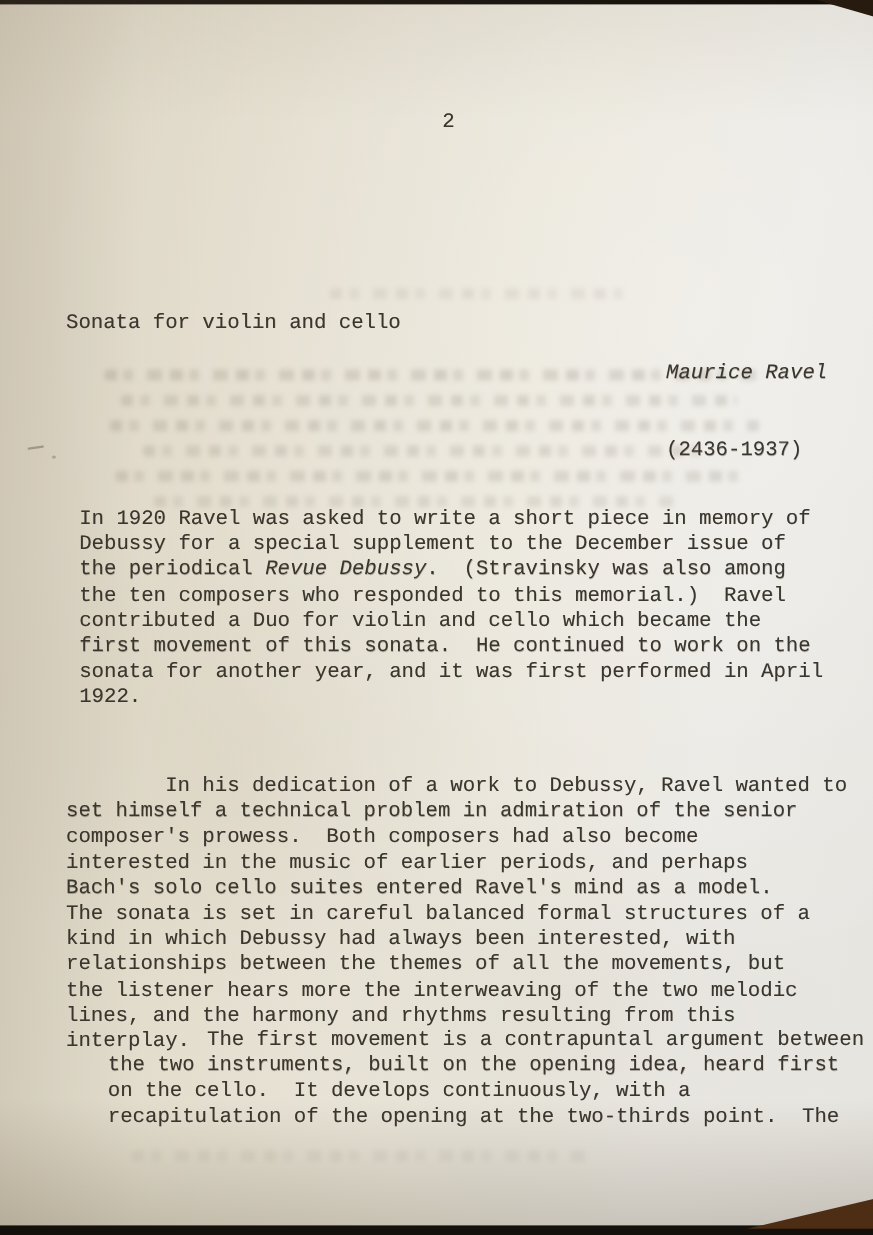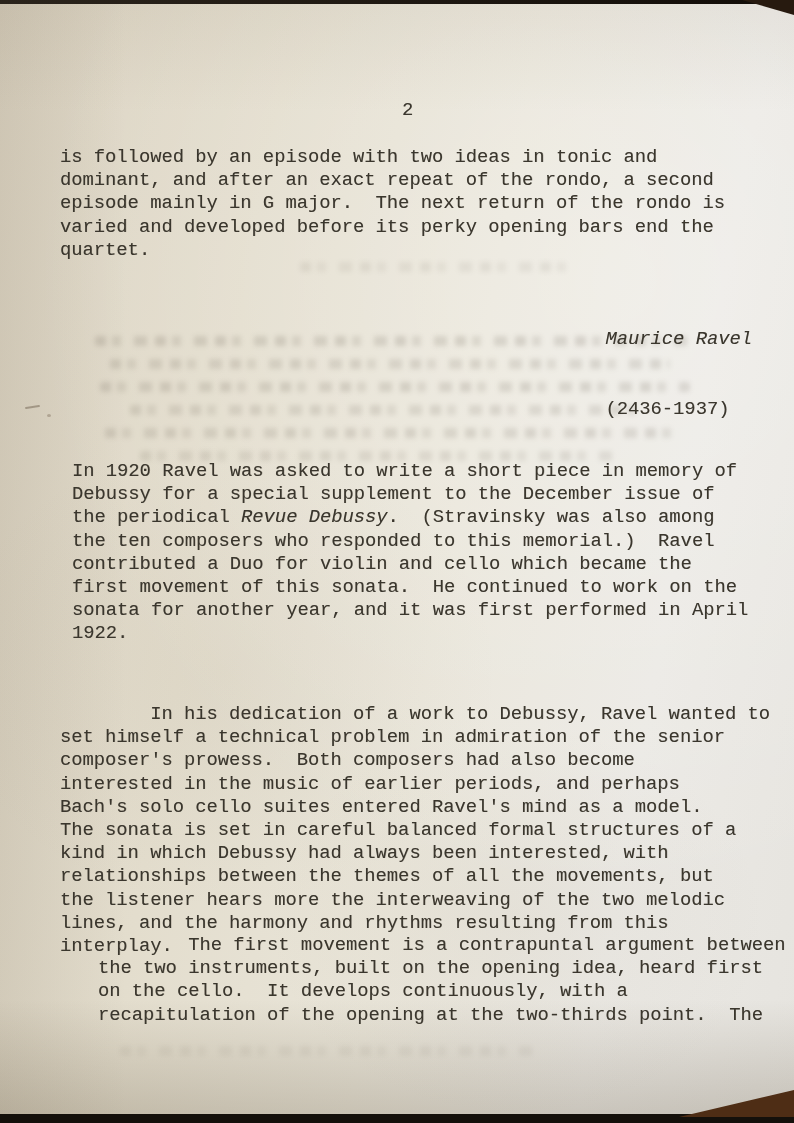--- a/index.html
+++ b/index.html
@@ -67,26 +67,22 @@
   <div class="bleed" style="left:130px;top:405px;width:520px;opacity:.32"></div>
   <div class="bleed" style="left:105px;top:428px;width:570px;opacity:.34"></div>
   <div class="bleed" style="left:140px;top:451px;width:480px;opacity:.28"></div>
   <div class="bleed" style="left:120px;top:1046px;width:420px;opacity:.16"></div>
 
   <div class="pencil-dash"></div>
   <div class="pencil-dot"></div>
 
   <div class="txt" style="left:402px;top:99px;">2</div>
 
-  <div class="txt" style="left:60px;top:146px;">is followed by an episode with two ideas in tonic and
-dominant, and after an exact repeat of the rondo, a second
-episode mainly in G major.  The next return of the rondo is
-varied and developed before its perky opening bars end the
-quartet.</div>
 
+  <div class="txt" style="left:60px;top:282px;">Sonata for violin and cello</div>
 
   <div class="txt right-col" style="right:42px;top:282px;">
     <div class="it">Maurice Ravel</div>
     <div>(2436-1937)</div>
   </div>
 
 
   <div class="txt" style="left:60px;top:460px;margin-left:12px;"><span>In 1920 Ravel was asked to write a short piece in memory of
 Debussy for a special supplement to the December issue of
 the periodical </span><span class="it">Revue Debussy</span><span>.  (Stravinsky was also among

